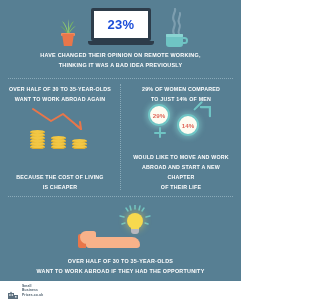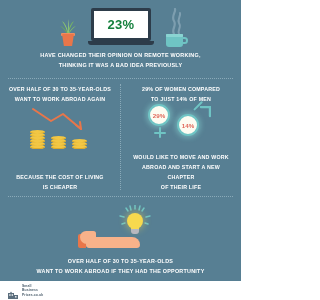--- a/index.html
+++ b/index.html
@@ -60,21 +60,21 @@
     left:3px; top:0;
     width:60px; height:33px;
     background:#ffffff;
     border:3px solid #2d3c4a;
     border-radius:2px;
     display:flex;
     align-items:center;
     justify-content:center;
   }
   .laptop-pct {
-    color:#15803d;
+    color:#1d4ed8;
     font-size:13px;
     font-weight:bold;
     letter-spacing:0.3px;
   }
   .laptop-base {
     position:absolute;
     left:0; top:33px;
     width:66px; height:4px;
     background:#2d3c4a;
     border-radius:0 0 3px 3px;

